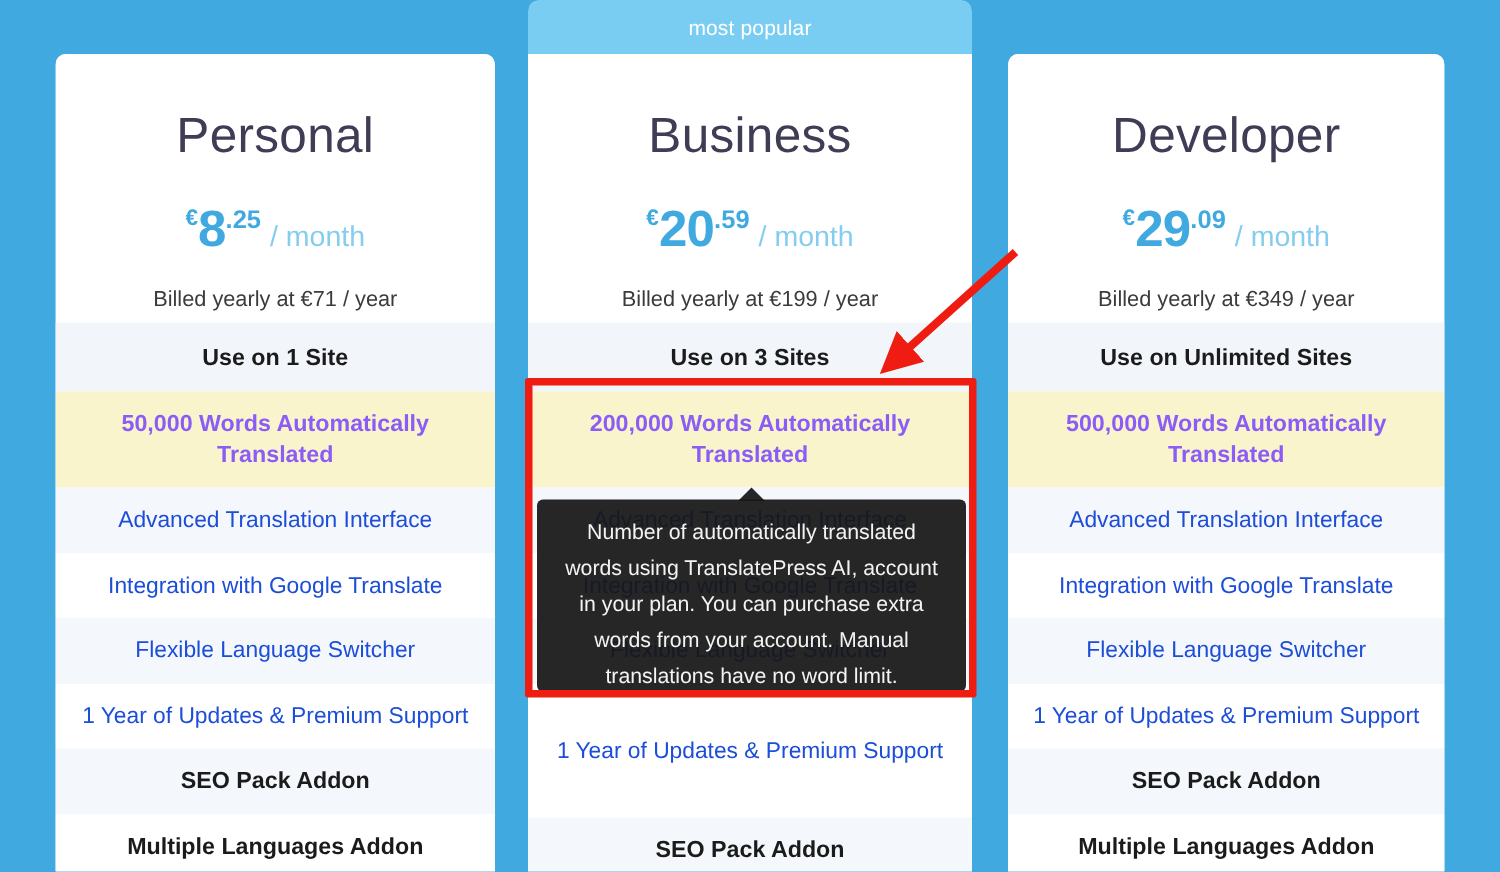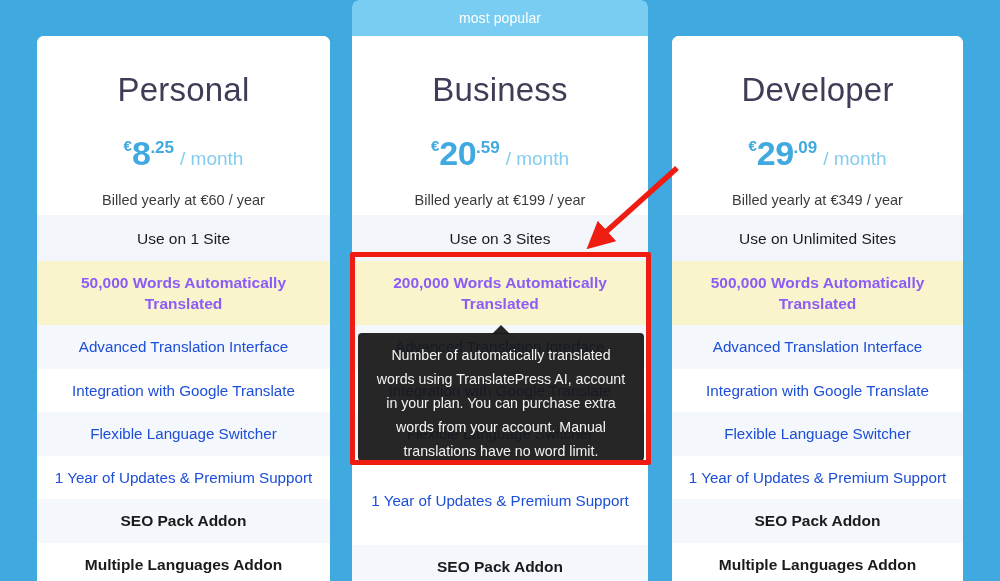--- a/index.html
+++ b/index.html
@@ -97,21 +97,21 @@
   .frow {
     text-align: center;
     font-size: 15.2px;
     color: #1d4ed8;
     display: flex;
     align-items: center;
     justify-content: center;
     padding: 0 6px;
     line-height: 21px;
   }
-  .frow.sites    { height: 46px; background: #f2f6fa; font-weight: 400; font-size: 15.5px; color: #1b1b1b; }
+  .frow.sites    { height: 46px; background: #f2f6fa; font-weight: 700; font-size: 15.5px; color: #1b1b1b; }
   .frow.words    { height: 64px; background: #faf4cd; font-weight: 700; font-size: 15.5px; color: #8b5cf6; }
   .frow.alt      { background: #f4f7fb; }
   .frow.plain    { background: #ffffff; }
   .frow.std      { height: 43.5px; }
   .frow.tall     { height: 89px; }
   .frow.bold     { font-weight: 700; font-size: 15.5px; color: #1b1b1b; }
 
   
   #redbox {
     position: absolute;
@@ -157,21 +157,21 @@
 
 <div id="stage">
 
   <div class="card personal">
     <div class="card-body">
       <div class="plan-head">
         <div class="plan-name">Personal</div>
         <div class="price-line">
           <span class="cur">€</span><span class="amount">8</span><span class="cents">.25</span><span class="per">/ month</span>
         </div>
-        <div class="billed">Billed yearly at €60 / year</div>
+        <div class="billed">Billed yearly at €71 / year</div>
       </div>
       <div class="rows">
         <div class="frow sites">Use on 1 Site</div>
         <div class="frow words">50,000 Words Automatically Translated</div>
         <div class="frow std alt">Advanced Translation Interface</div>
         <div class="frow std plain">Integration with Google Translate</div>
         <div class="frow std alt">Flexible Language Switcher</div>
         <div class="frow std plain">1 Year of Updates &amp; Premium Support</div>
         <div class="frow std alt bold">SEO Pack Addon</div>
         <div class="frow std plain bold">Multiple Languages Addon</div>

